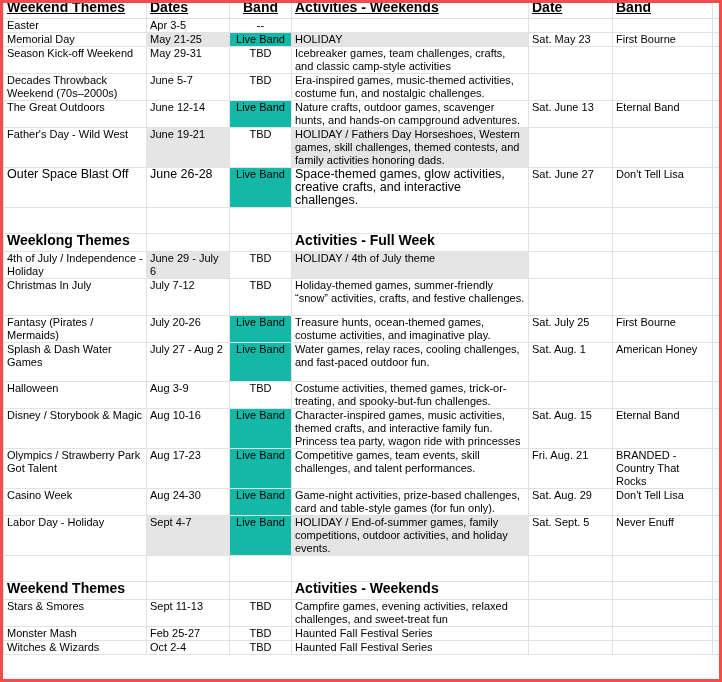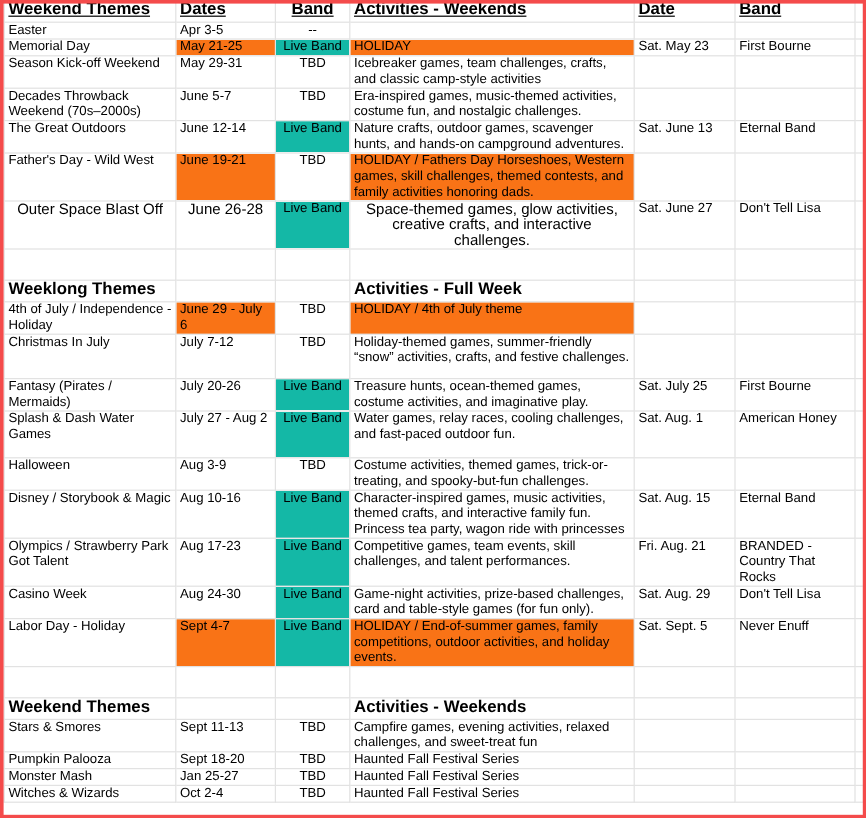--- a/index.html
+++ b/index.html
@@ -21,23 +21,23 @@
       border: 1px solid #e2e2e2; padding: 0 3px; vertical-align: top;
       line-height: 13px; overflow: hidden; white-space: normal;
     }
     col.c1 { width: 143px; } col.c2 { width: 83px; } col.c3 { width: 62px; }
     col.c4 { width: 237px; } col.c5 { width: 84px; } col.c6 { width: 100px; }
     col.c7 { width: 7px; }
     td.b { border: 1px solid #000; }
     td.hdr { font-weight: bold; font-size: 14px; line-height: 18px; text-decoration: underline; border-bottom: 1px solid #000; }
     td.hdr2 { font-weight: bold; font-size: 14px; line-height: 18px; border-bottom: 1px solid #000; }
     td.center { text-align: center; }
-    .yellow { background: #f97316; }
+    .yellow { background: #e5e5e5; }
     .pink { background: #14b8a6; }
-    td.big { font-size: 12.5px; line-height: 15px; text-align: center; }
+    td.big { font-size: 12.5px; line-height: 15px; }
     tr.blank td { border-color: #e2e2e2; }
   </style>
 </head>
 <body>
 
 <div class="frame"></div>
 
 <table class="sheet">
   <colgroup>
     <col class="c1">
@@ -264,33 +264,24 @@
     <tr style="height:27px">
       <td class="b">Stars &amp; Smores</td>
       <td class="b">Sept 11-13</td>
       <td class="b center">TBD</td>
       <td class="b">Campfire games, evening activities, relaxed challenges, and sweet-treat fun</td>
       <td></td>
       <td></td>
       <td></td>
     </tr>
 
-    <tr style="height:14px">
-      <td class="b">Pumpkin Palooza</td>
-      <td class="b">Sept 18-20</td>
-      <td class="b center">TBD</td>
-      <td class="b">Haunted Fall Festival Series</td>
-      <td></td>
-      <td></td>
-      <td></td>
-    </tr>
 
     <tr style="height:14px">
       <td class="b">Monster Mash</td>
-      <td class="b">Jan 25-27</td>
+      <td class="b">Feb 25-27</td>
       <td class="b center">TBD</td>
       <td class="b">Haunted Fall Festival Series</td>
       <td></td>
       <td></td>
       <td></td>
     </tr>
 
     <tr style="height:14px">
       <td class="b">Witches &amp; Wizards</td>
       <td class="b">Oct 2-4</td>

